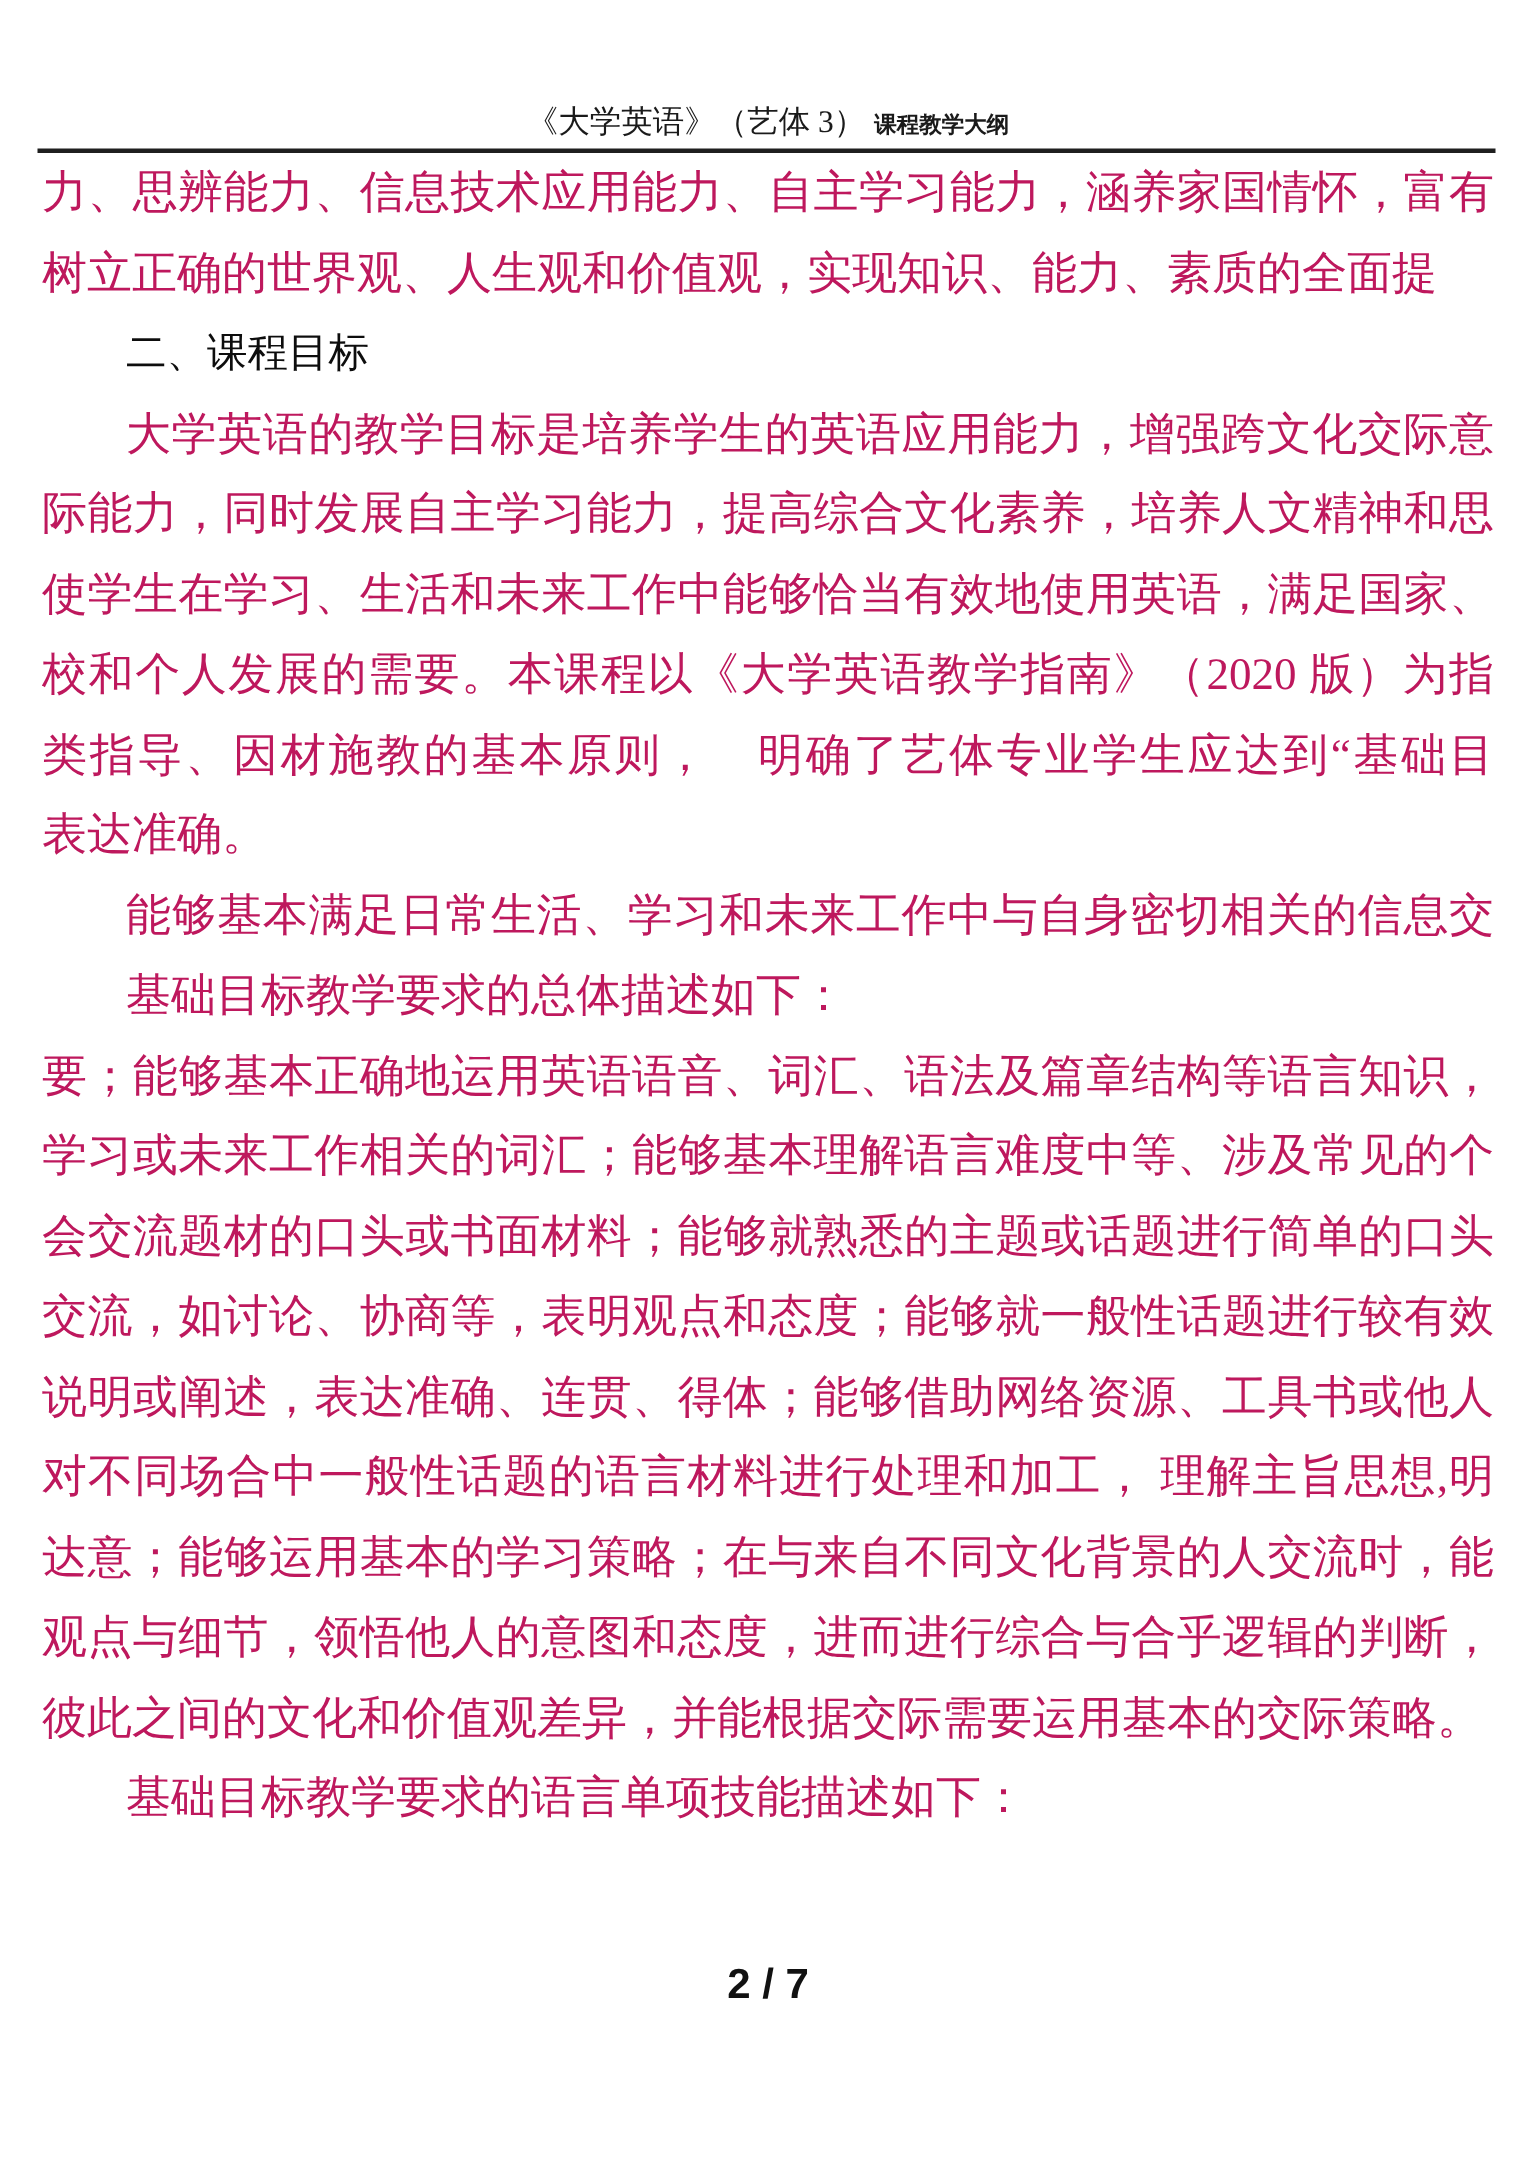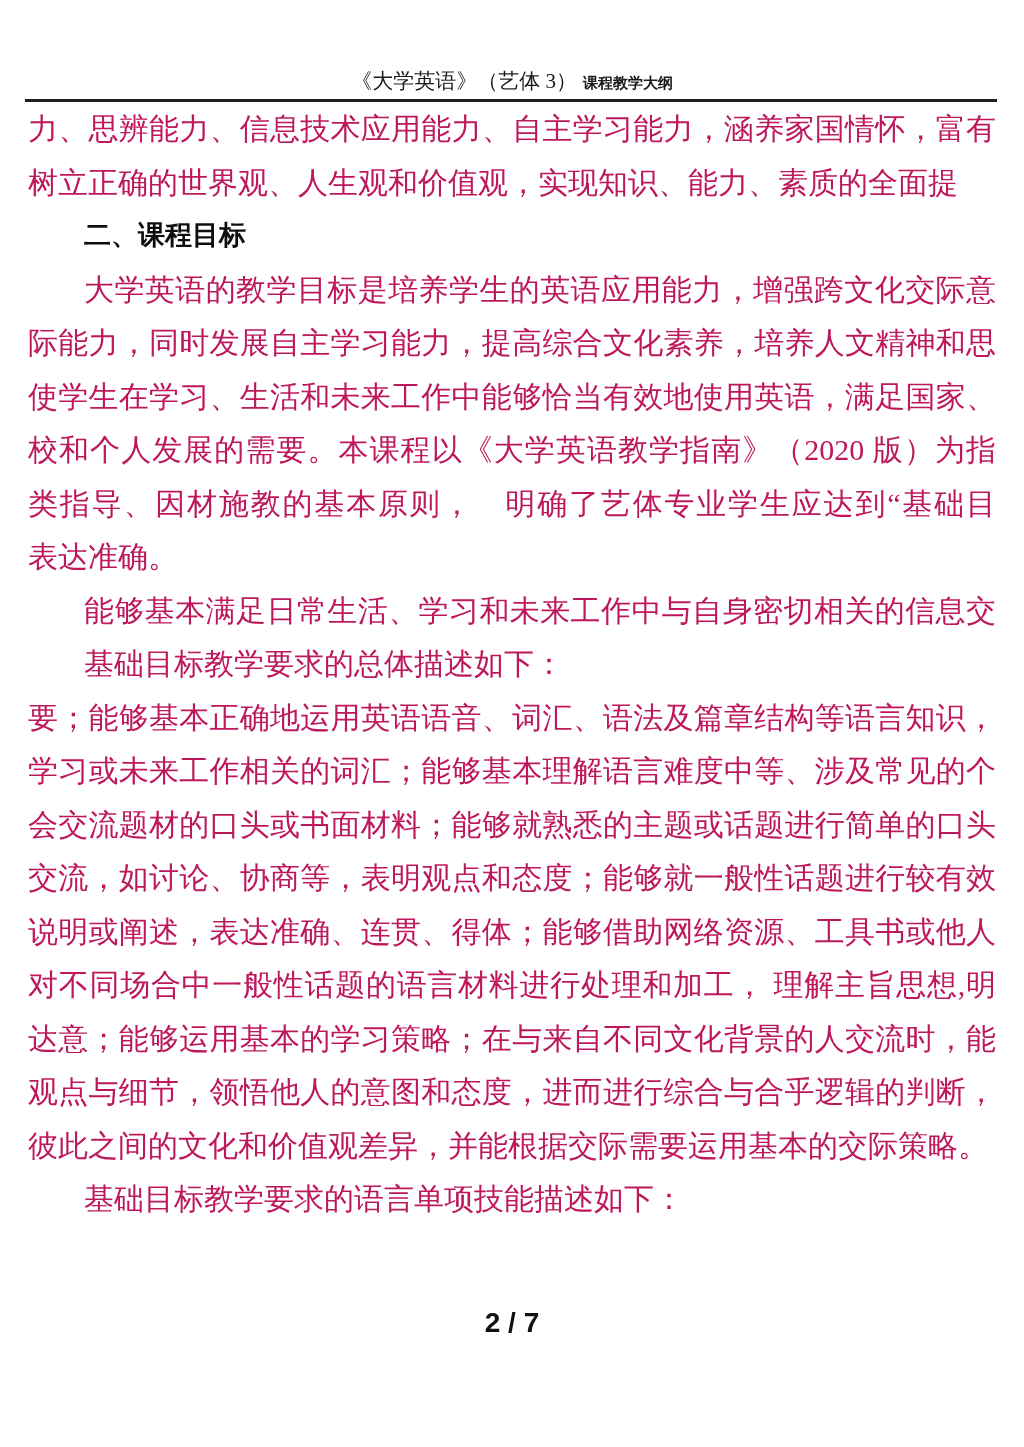--- a/index.html
+++ b/index.html
@@ -63,21 +63,21 @@
   .line.justify {
     text-align: justify;
     text-align-last: justify;
     text-justify: inter-character;
   }
   .line.indent {
     text-indent: 56px;
   }
   .line.heading {
     font-family: "Liberation Sans", "DejaVu Sans", sans-serif;
-    font-weight: bold;
+    font-weight: normal;
     font-size: 27px;
     color: #0d0d0d;
   }
   .footer {
     position: absolute;
     top: 1310px;
     left: 0;
     width: 100%;
     text-align: center;
     font-family: "Liberation Sans", "DejaVu Sans", sans-serif;

